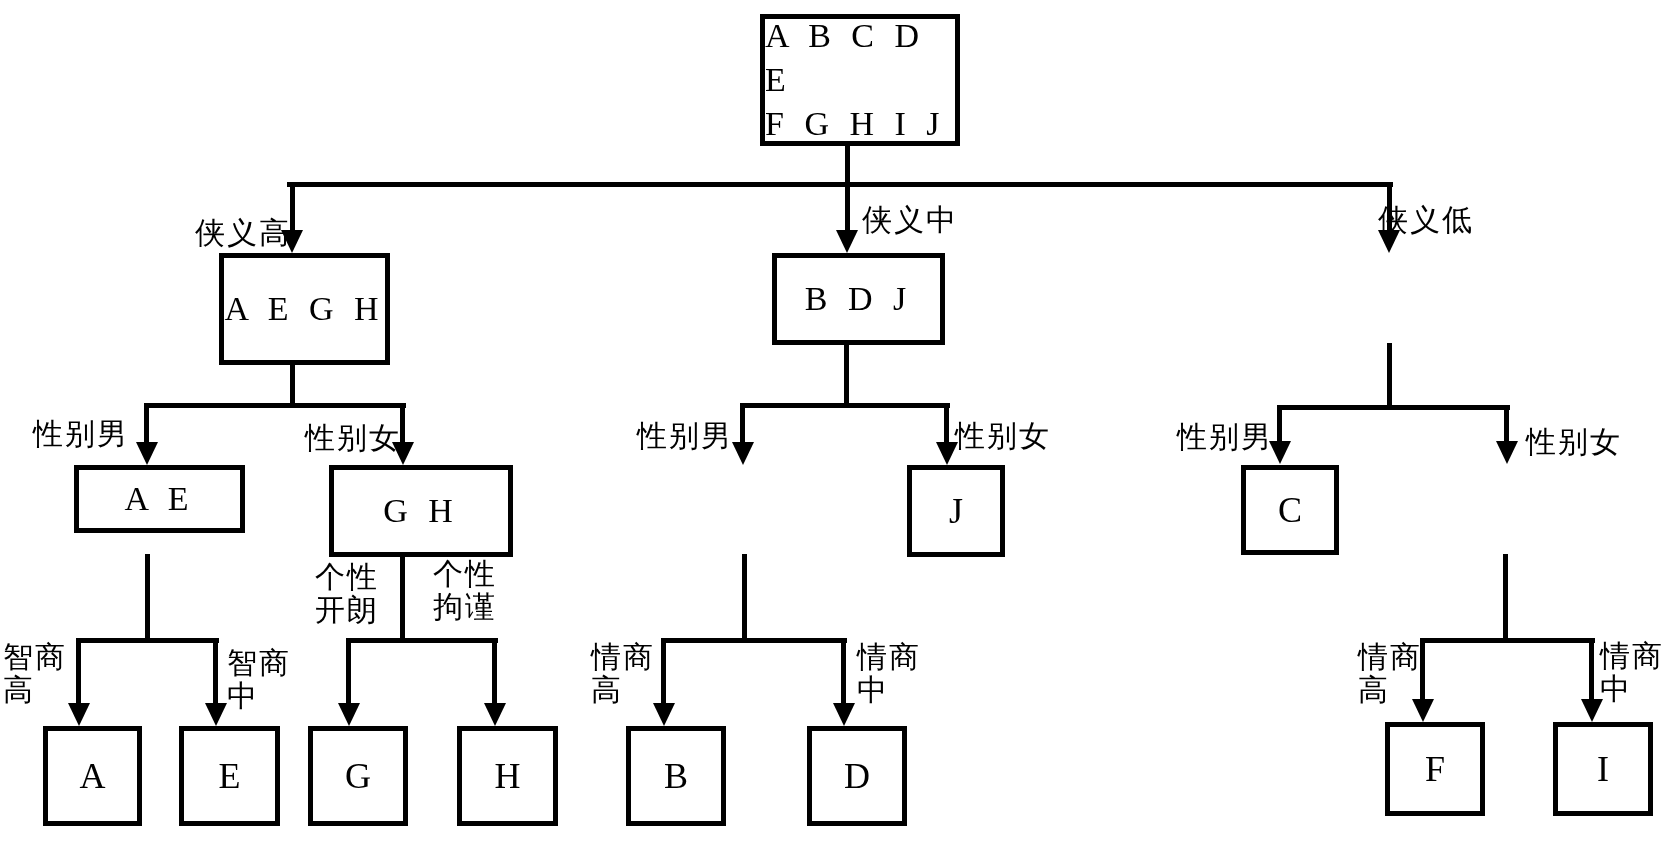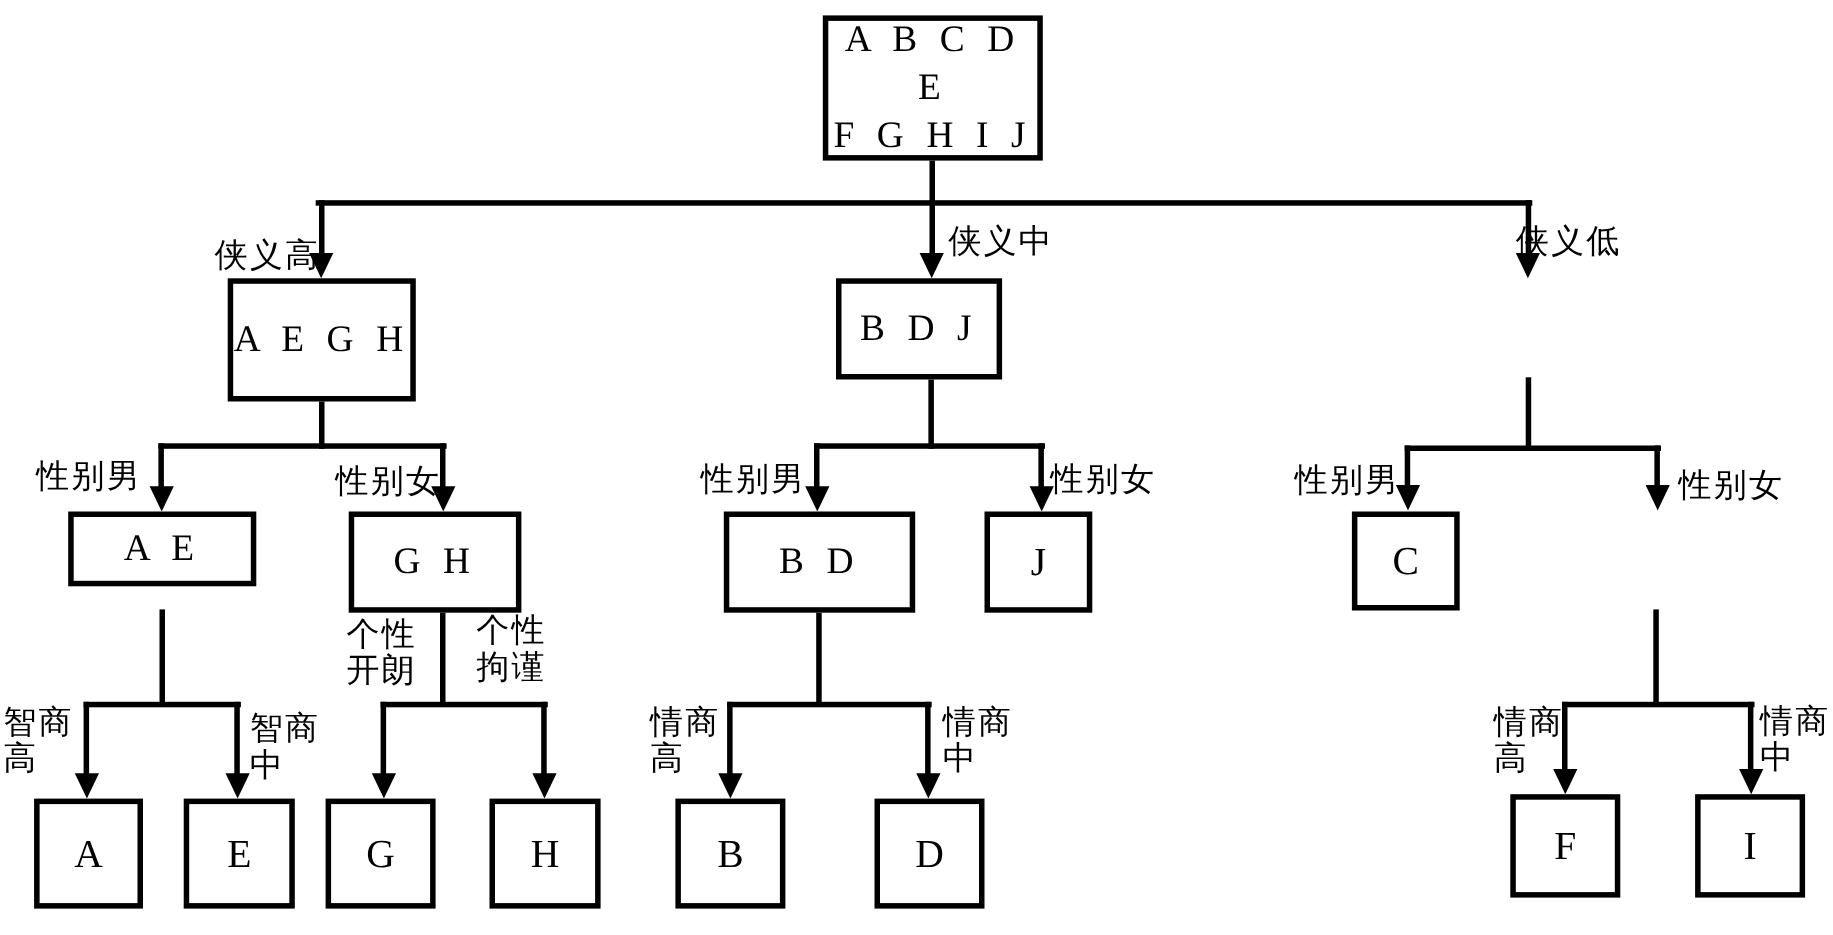--- a/index.html
+++ b/index.html
@@ -4,22 +4,23 @@
 <style>
   html,body { margin:0; padding:0; background:#ffffff; }
   .canvas {
     position:relative; width:1666px; height:850px; background:#ffffff;
     font-family:"Liberation Serif","DejaVu Serif",serif; color:#000;
     overflow:hidden;
   }
   .node {
     position:absolute; box-sizing:border-box; border:5px solid #000;
     background:#fff; display:flex; align-items:center; justify-content:center;
-    text-align:center; font-size:34px; letter-spacing:6px; white-space:pre-line;
+    font-size:34px; letter-spacing:6px; white-space:pre-line;
     line-height:44px;
+    margin-left:12px;
   }
   .node.leaf { letter-spacing:0; font-size:36px; }
   .hline,.vline { position:absolute; background:#000; }
   .hline { height:5px; }
   .vline { width:5px; }
   .arrowhead {
     position:absolute; width:0; height:0;
     border-left:11px solid transparent; border-right:11px solid transparent;
     border-top:23px solid #000;
   }
@@ -119,25 +120,24 @@
 中</div>
   <div class="elabel" style="left:1358px;top:640px">情商
 高</div>
   <div class="elabel" style="left:1600px;top:639px">情商
 中</div>
 
   <div class="node" style="left:748px;top:14px;width:200px;height:132px">A B C D E
 F G H I J</div>
 
   <div class="node" style="left:207px;top:253px;width:171px;height:112px">A E G H</div>
-  <div class="node" style="left:760px;top:253px;width:151px;height:92px">B D J</div>
+  <div class="node" style="left:760px;top:253px;width:173px;height:92px">B D J</div>
 
   <div class="node" style="left:62px;top:465px;width:171px;height:68px">A E</div>
-  <div class="node" style="left:317px;top:465px;width:157px;height:92px">G H</div>
-  <div class="node" style="left:658px;top:465px;width:174px;height:92px">B D</div>
+  <div class="node" style="left:317px;top:465px;width:184px;height:92px">G H</div>
   <div class="node leaf" style="left:895px;top:465px;width:98px;height:92px">J</div>
   <div class="node leaf" style="left:1229px;top:465px;width:98px;height:90px">C</div>
 
   <div class="node leaf" style="left:31px;top:726px;width:99px;height:100px">A</div>
   <div class="node leaf" style="left:167px;top:726px;width:101px;height:100px">E</div>
   <div class="node leaf" style="left:296px;top:726px;width:100px;height:100px">G</div>
   <div class="node leaf" style="left:445px;top:726px;width:101px;height:100px">H</div>
   <div class="node leaf" style="left:614px;top:726px;width:100px;height:100px">B</div>
   <div class="node leaf" style="left:795px;top:726px;width:100px;height:100px">D</div>
   <div class="node leaf" style="left:1373px;top:722px;width:100px;height:94px">F</div>

